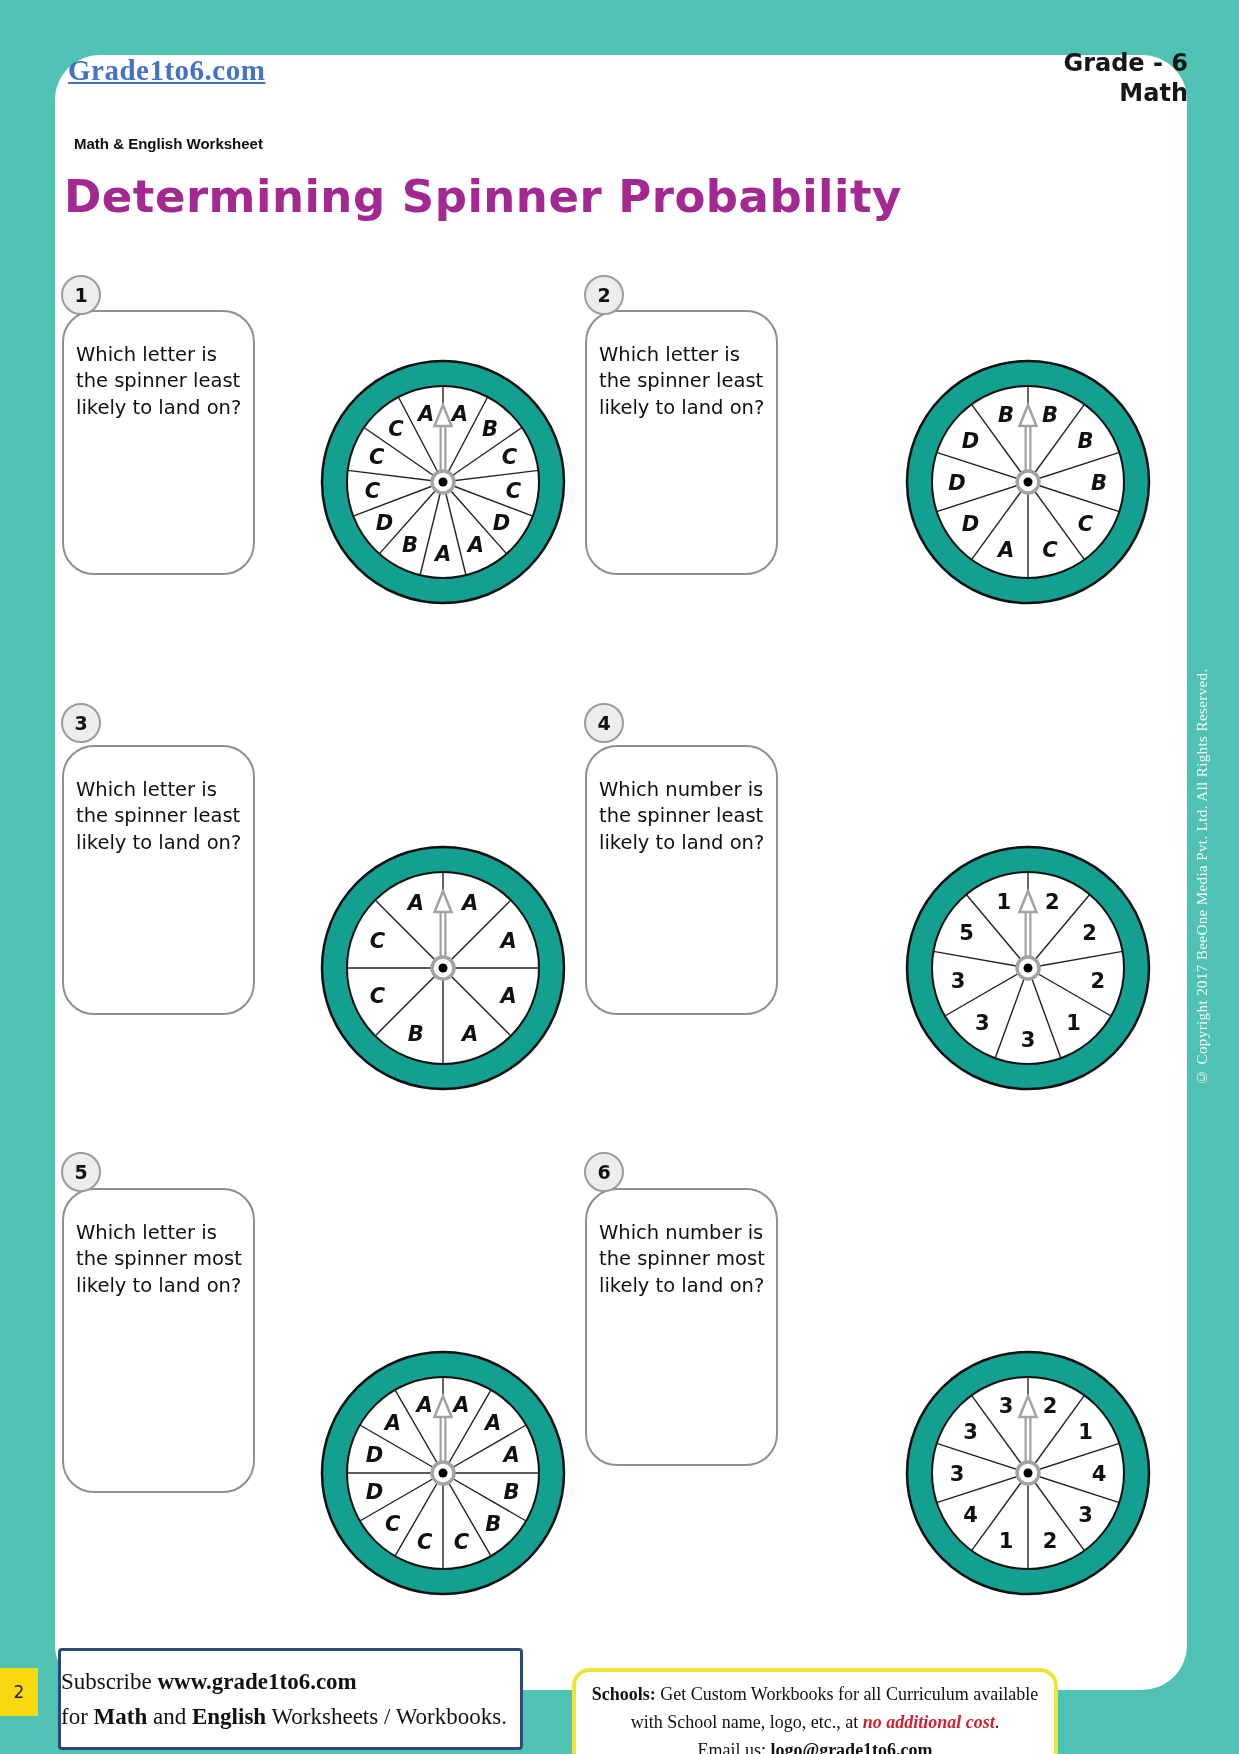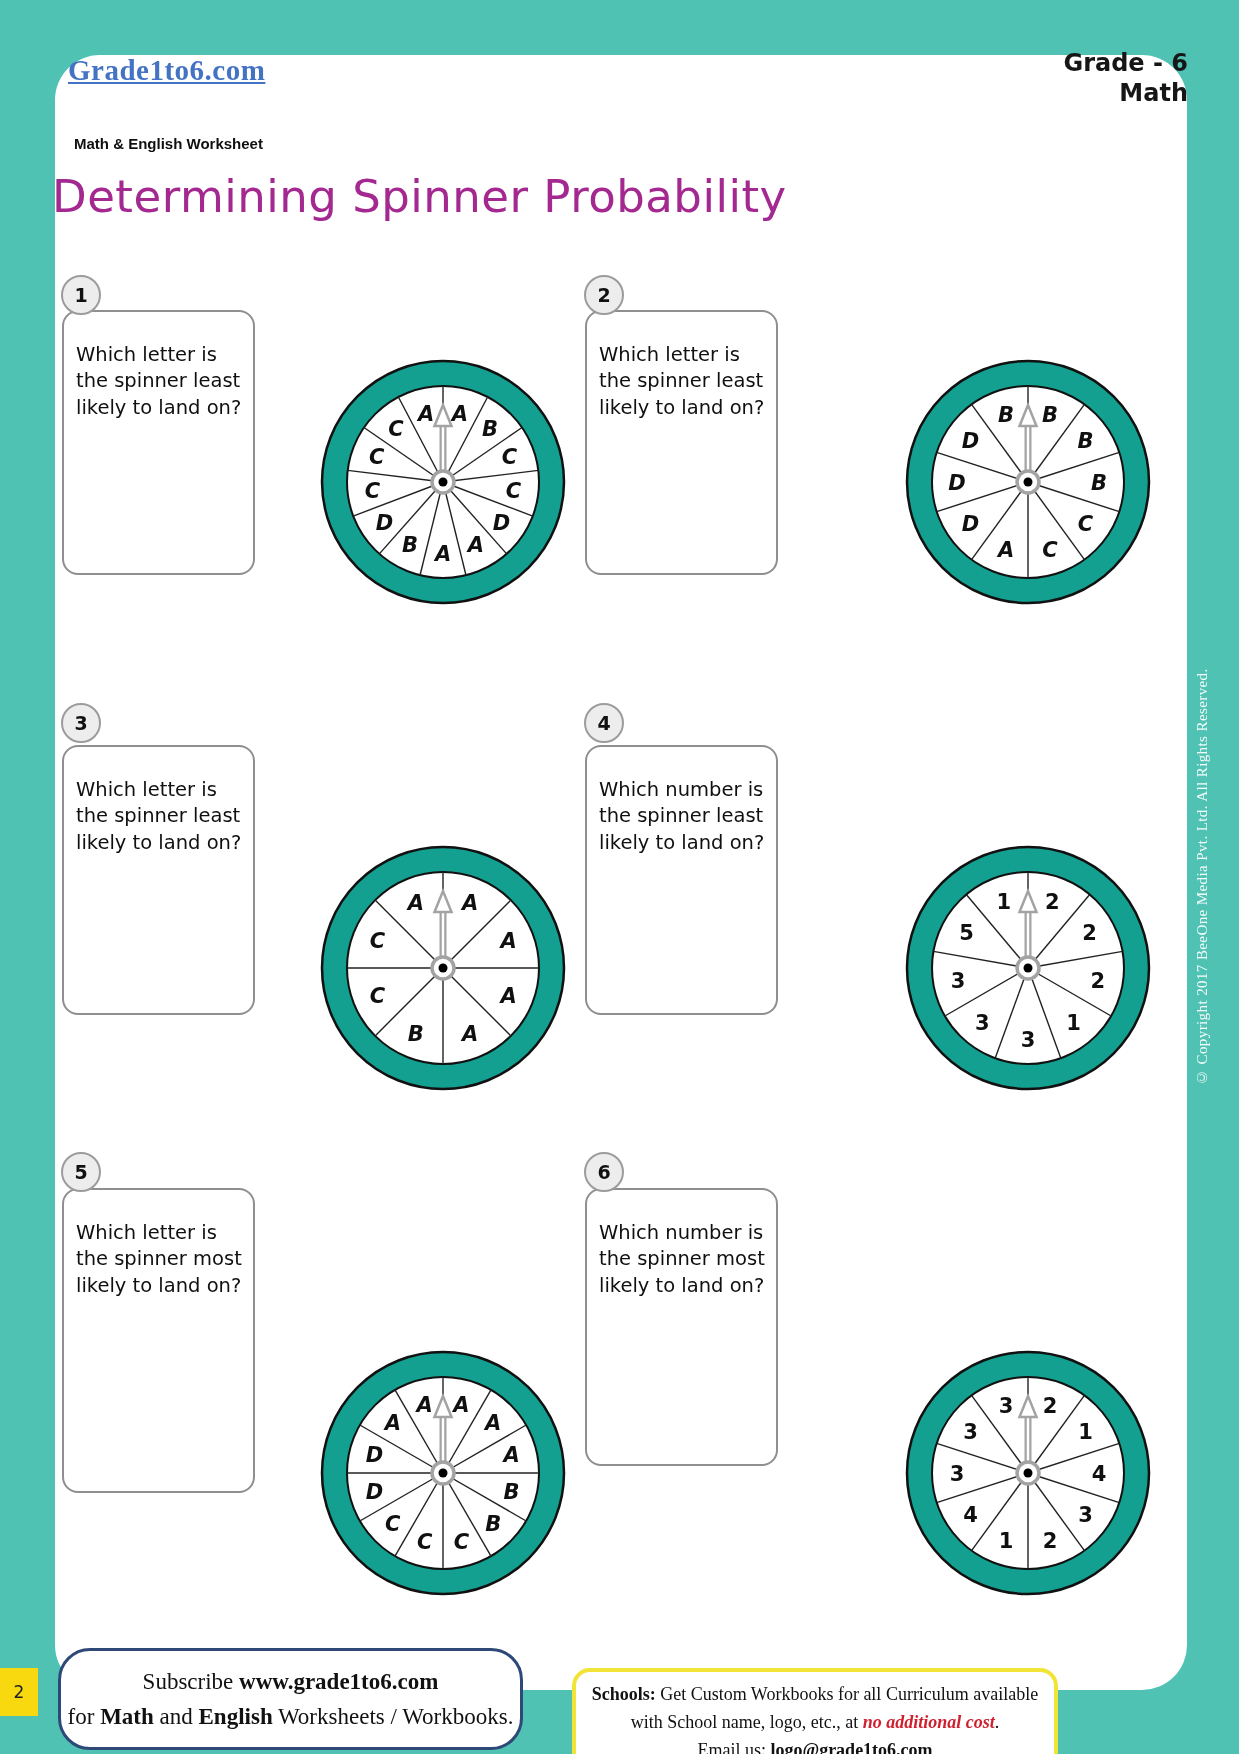--- a/index.html
+++ b/index.html
@@ -5,30 +5,30 @@
   html,body{margin:0;padding:0;}
   body{font-family:"DejaVu Sans","Liberation Sans",sans-serif;}
   .canvas{position:relative;width:1239px;height:1754px;background:var(--page-teal,#50c2b4);overflow:hidden;}
   .abs{position:absolute;}
   .page{left:55px;top:55px;width:1132px;height:1635px;background:#ffffff;border-radius:45px;}
   
   .logo{left:68px;top:54px;font-family:"Liberation Serif","DejaVu Serif",serif;font-weight:bold;font-size:29px;color:var(--logo-blue,#4573c4);letter-spacing:.5px;text-decoration:underline;}
   .tagline{left:74px;top:91px;font-size:15px;font-weight:bold;color:#101010;font-family:"Liberation Sans",sans-serif;margin-top:44px;}
   .grade-block{right:51px;top:48px;text-align:right;font-weight:bold;font-size:24px;color:#161616;line-height:1.25;}
   
-  .title{left:52px;top:170px;font-size:45px;font-weight:normal;color:var(--title-magenta,#a3288f);letter-spacing:.5px;}
-  
-  .qbox{width:193px;background:#fff;border:2px solid #8f8f8f;border-radius:16px;box-sizing:border-box;}
+  .title{left:64px;top:170px;font-size:45px;font-weight:bold;color:var(--title-magenta,#a3288f);letter-spacing:.5px;}
+  
+  .qbox{width:193px;background:#fff;border:2px solid #8f8f8f;border-radius:32px;box-sizing:border-box;}
   .qtext{padding:30px 8px 0 12px;font-size:19.5px;line-height:1.35;color:#101010;white-space:pre-line;}
   .badge{width:40px;height:40px;border-radius:50%;background:#ededed;border:2px solid #9c9c9c;box-sizing:border-box;display:flex;align-items:center;justify-content:center;font-size:19px;font-weight:bold;color:#111;}
   .spinner-svg{width:250px;height:250px;}
   
   .copyright{left:1194px;top:640px;height:445px;writing-mode:vertical-rl;transform:rotate(180deg);font-family:"Liberation Serif","DejaVu Serif",serif;font-size:15px;color:#f4fbfa;letter-spacing:.4px;}
   
-  .foot-subscribe{left:58px;top:1648px;width:465px;height:102px;background:#fff;border:3px solid var(--navy-border,#2e4878);border-radius:32px;box-sizing:border-box;text-align:center;font-family:"Liberation Serif","DejaVu Serif",serif;font-size:23px;color:#111;padding-top:14px;line-height:1.5;}
+  .foot-subscribe{left:58px;top:1648px;width:465px;height:102px;background:#fff;border:3px solid var(--navy-border,#2e4878);border-radius:4px;box-sizing:border-box;text-align:left;font-family:"Liberation Serif","DejaVu Serif",serif;font-size:23px;color:#111;padding-top:14px;line-height:1.5;}
   .foot-schools{left:572px;top:1637px;width:486px;height:110px;background:#fff;border:4px solid var(--yellow-border,#f2e437);border-radius:18px;box-sizing:border-box;text-align:center;font-family:"Liberation Serif","DejaVu Serif",serif;font-size:18px;color:#111;padding-top:9px;line-height:1.55;margin-top:31px;}
   .foot-schools .hl{color:var(--red-accent,#cf2030);font-weight:bold;font-style:italic;}
   .pagenum{left:0;top:1668px;width:38px;height:48px;background:var(--page-num-yellow,#f8d90f);display:flex;align-items:center;justify-content:center;font-size:17px;color:#222;}
   b{font-weight:bold;}
 </style>
 </head>
 <body>
 
 <div class="canvas">
   <div class="abs page"></div>

